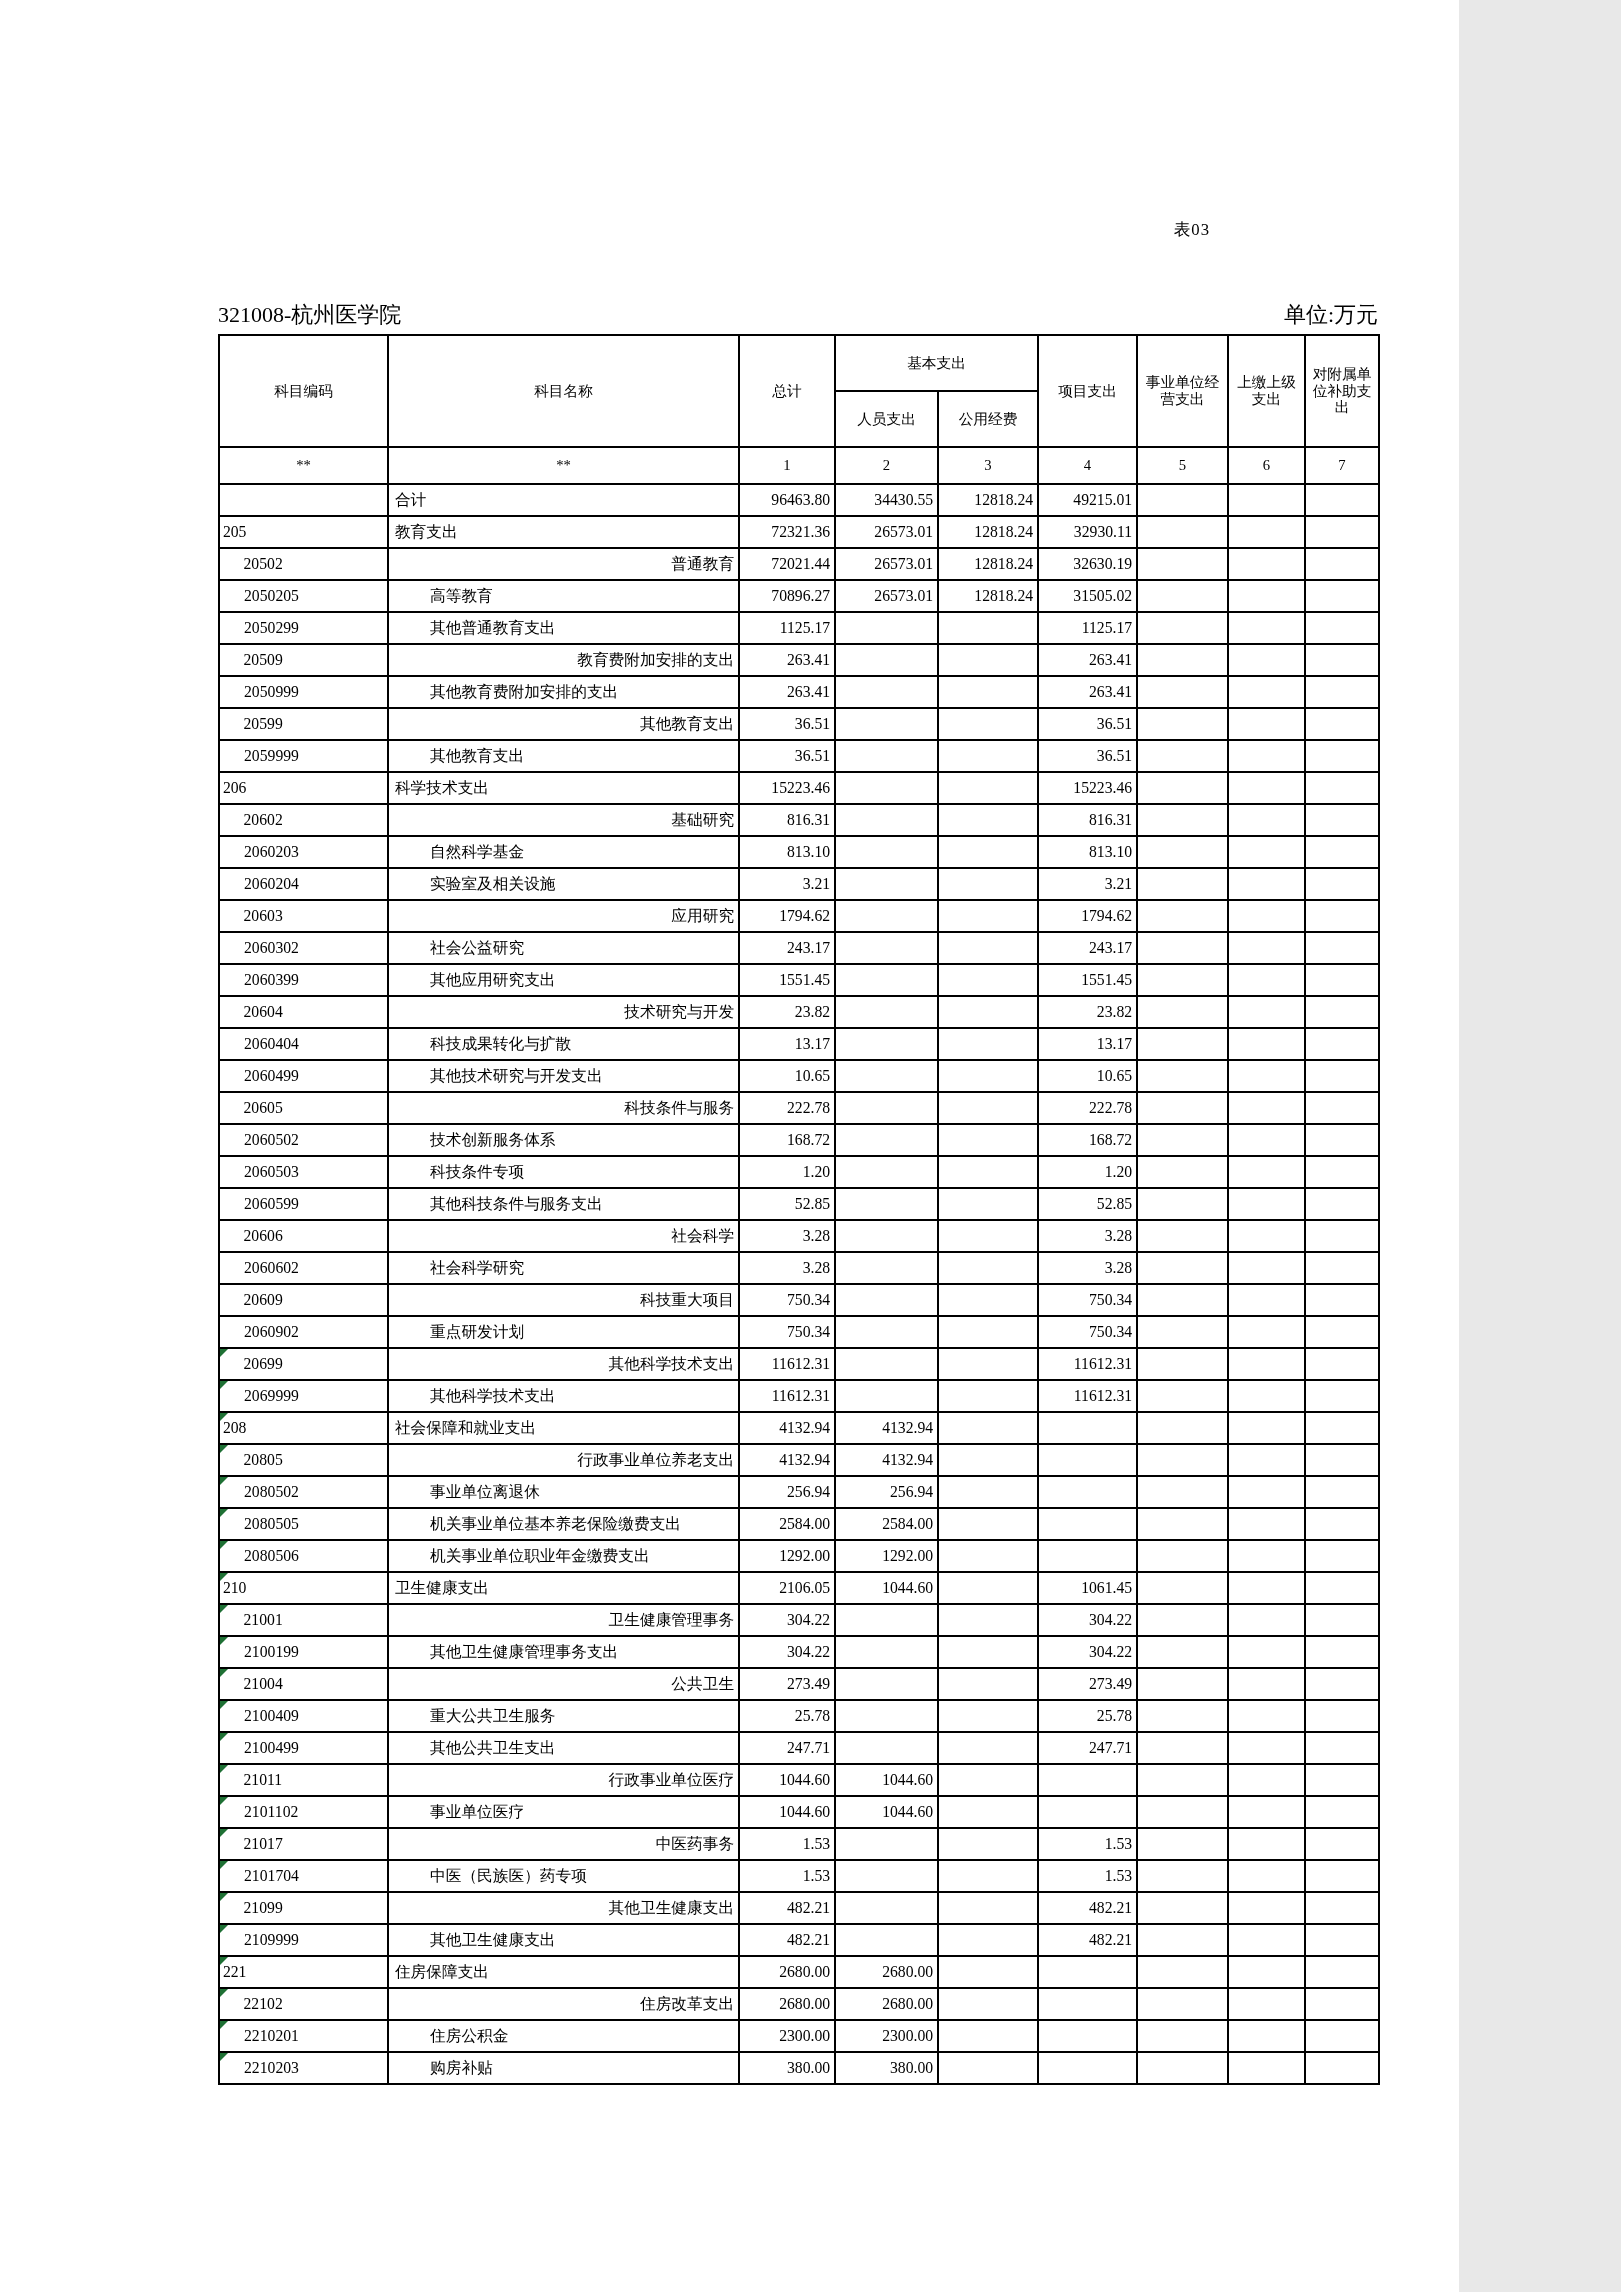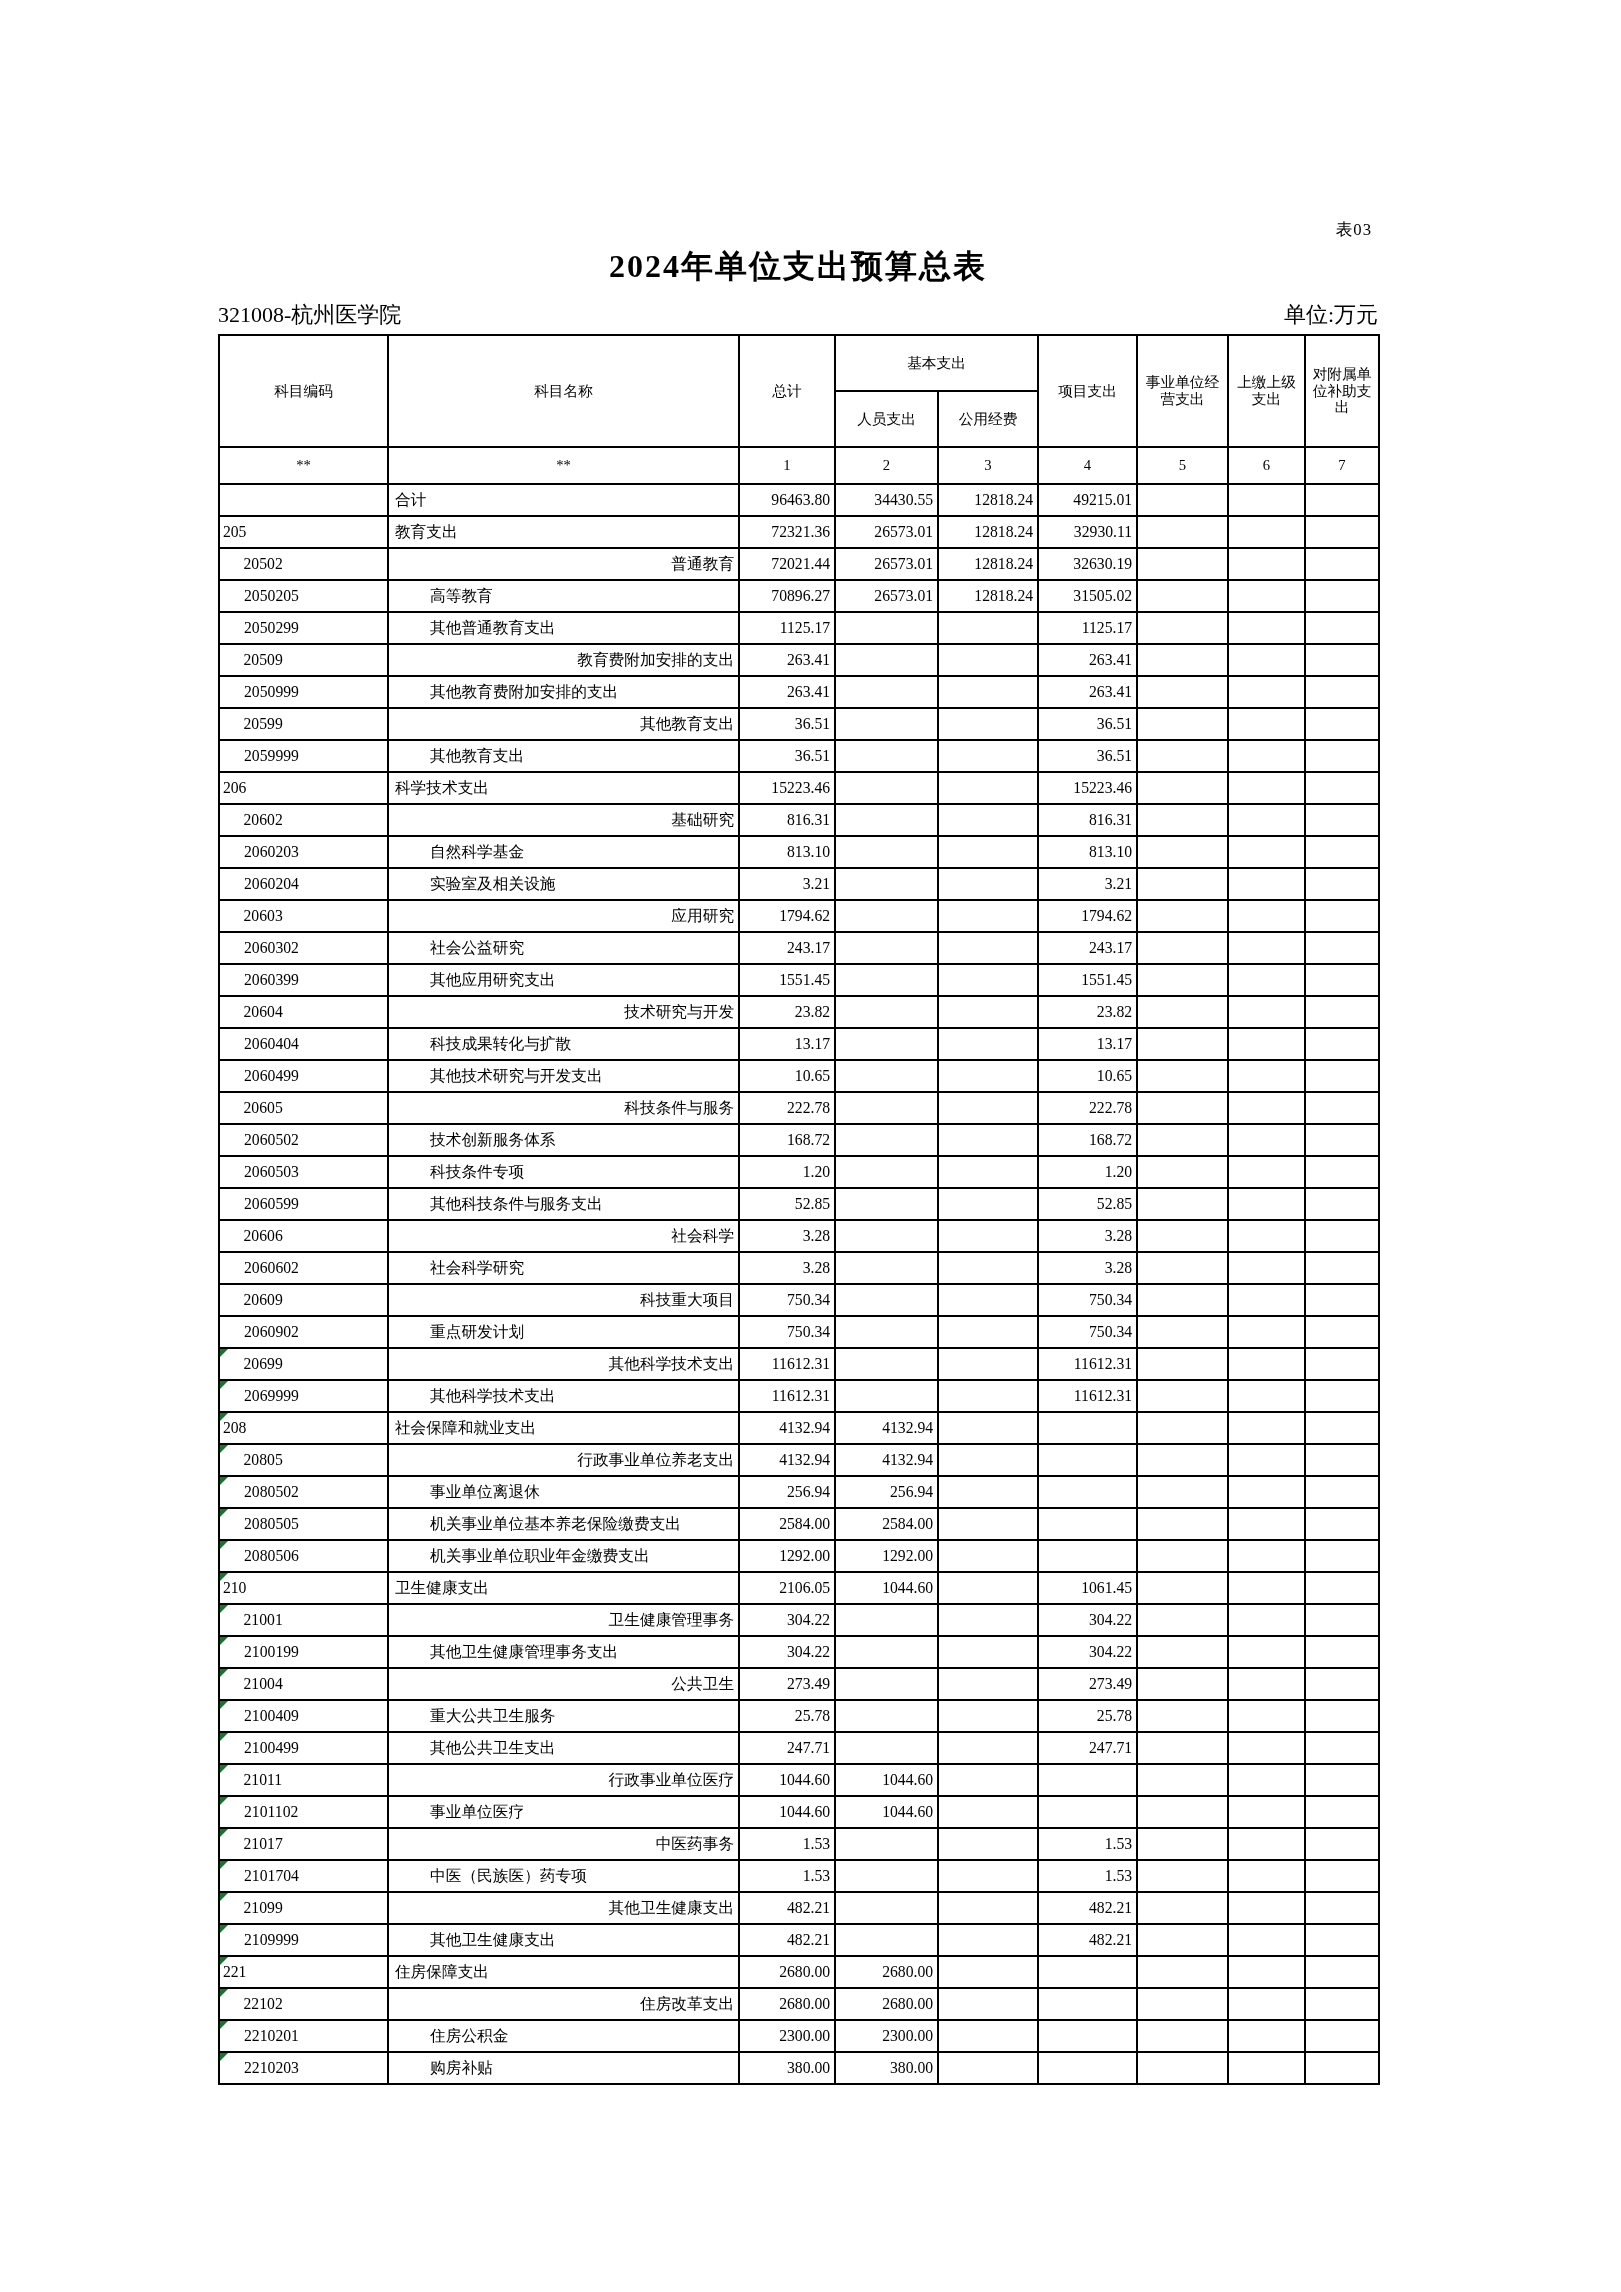--- a/index.html
+++ b/index.html
@@ -1,18 +1,18 @@
 <!DOCTYPE html>
 <html style="--flag-color: #1e7034;"><head>
 <meta charset="utf-8">
 <style>
   html,body{margin:0;padding:0;background:#e8e8e8;}
   .page{
     position:relative;
-    width:1621px;height:2293px;
+    width:1459px;height:2293px;
     background:#ffffff;
     font-family:"Liberation Serif","DejaVu Serif",serif;
     color:#000;
     overflow:hidden;
   }
   .sheet-label{
     position:absolute;top:218px;right:249px;
     font-size:16.7px;letter-spacing:1px;
   }
   .doc-title{
@@ -60,21 +60,20 @@
     border-right:8.8px solid transparent;
   }
 </style>
 </head>
 <body>
 
 <div class="page">
 
   <div class="sheet-label">表03</div>
 
-  <div class="doc-title">2024年单位支出预算总表</div>
 
   <div class="subhead">
     <span>321008-杭州医学院</span>
     <span>单位:万元</span>
   </div>
 
   <table class="budget">
     <colgroup>
       <col style="width:169px">
       <col style="width:351px">

